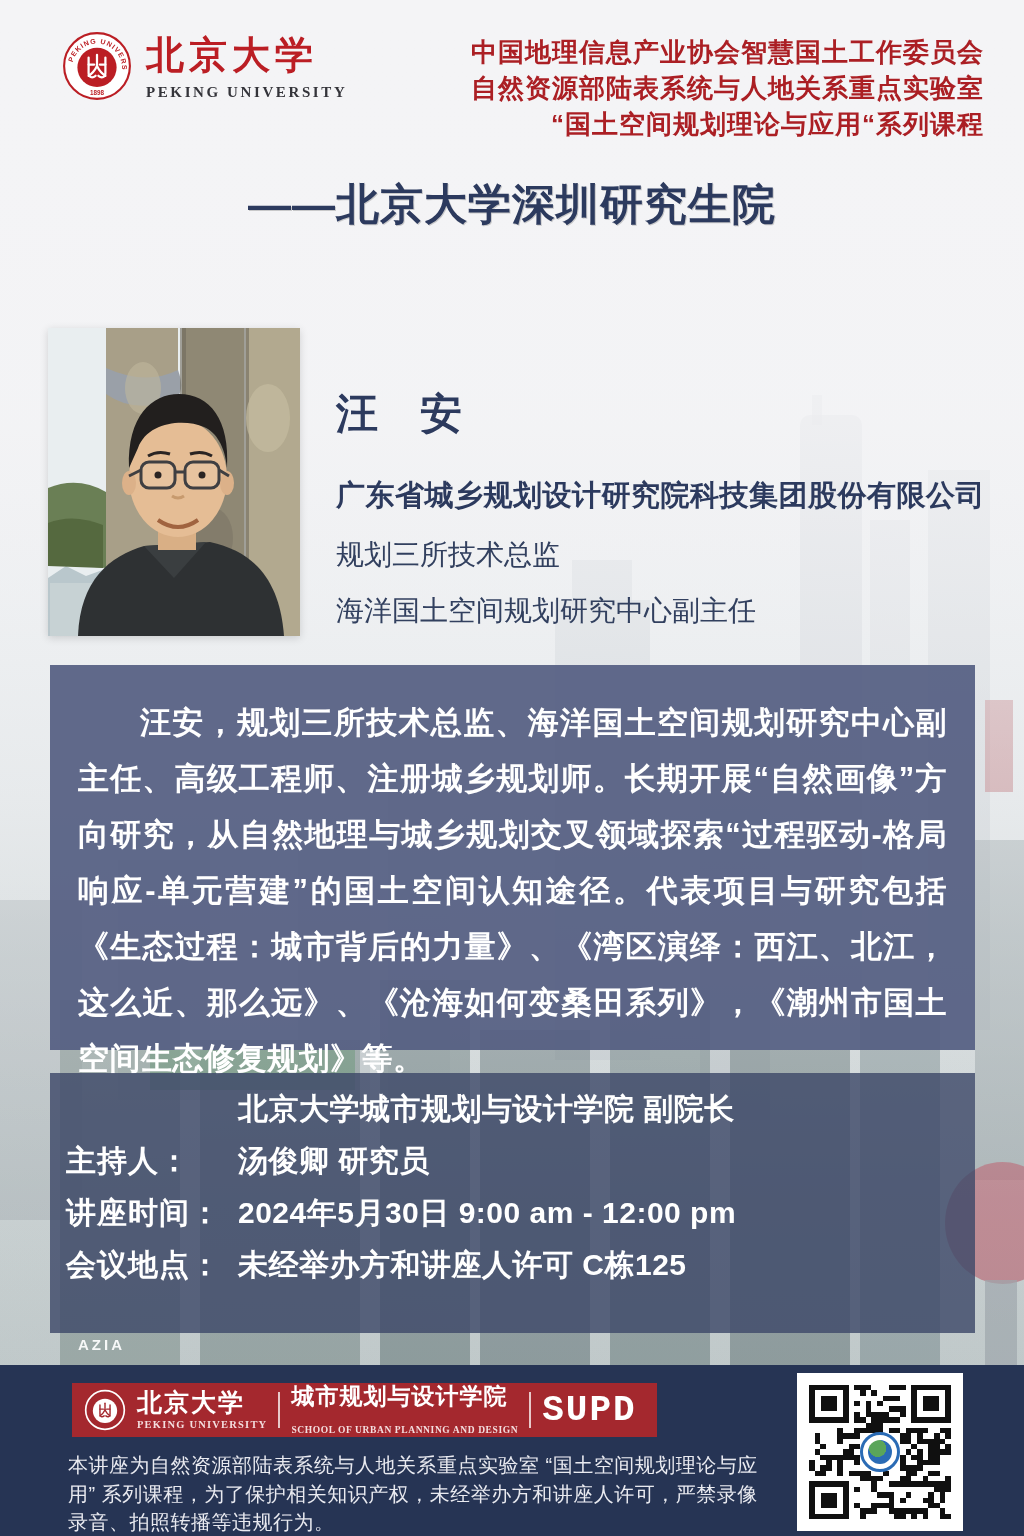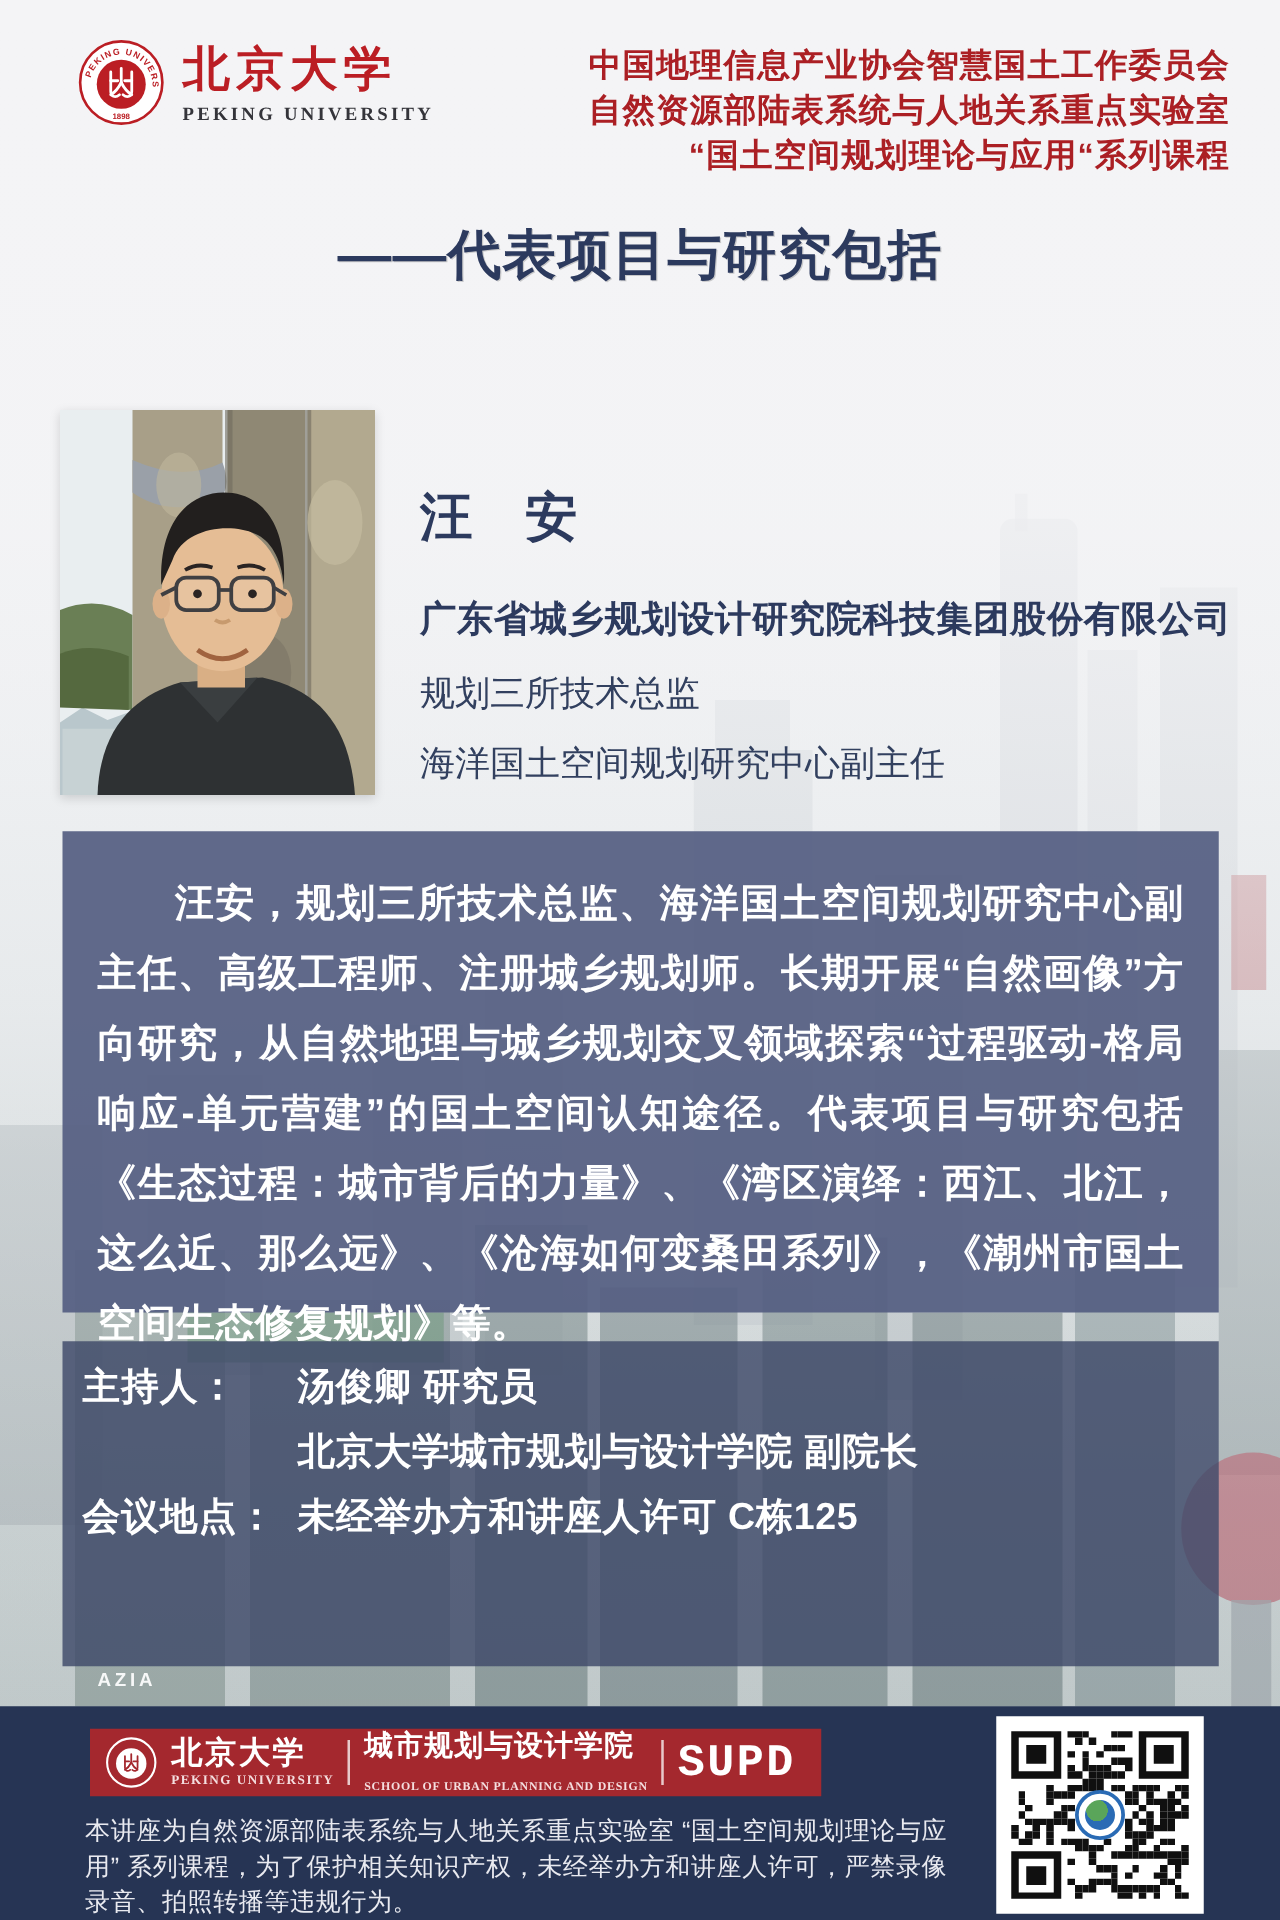--- a/index.html
+++ b/index.html
@@ -115,21 +115,21 @@
     </div>
   </div>
 
   <div class="org-lines">
     <div>中国地理信息产业协会智慧国土工作委员会</div>
     <div>自然资源部陆表系统与人地关系重点实验室</div>
     <div>“国土空间规划理论与应用“系列课程</div>
   </div>
 
   <div class="main-title">
-    <div>——代表项目与研究包括</div>
+    <div>——北京大学深圳研究生院</div>
   </div>
 
   <svg class="photo" viewBox="0 0 252 308">
     <rect x="0" y="0" width="252" height="308" fill="#e9eef0"></rect>
     <path d="M0 250 L18 238 L38 248 L60 240 L60 308 L0 308 Z" fill="#b9c7cc"></path>
     <rect x="2" y="255" width="54" height="53" fill="#c7d2d4"></rect>
     <path d="M0 160 q30 -12 58 4 L58 240 L0 235 Z" fill="#6a7f55"></path>
     <path d="M0 195 q25 -10 55 2 L55 240 L0 238 Z" fill="#55693f"></path>
     <rect x="58" y="0" width="72" height="308" fill="#a89f88"></rect>
     <rect x="134" y="0" width="62" height="308" fill="#8f8874"></rect>
@@ -162,26 +162,30 @@
   <div class="sp-company">广东省城乡规划设计研究院科技集团股份有限公司</div>
   <div class="sp-role1">规划三所技术总监</div>
   <div class="sp-role2">海洋国土空间规划研究中心副主任</div>
 
   <div class="bio-box">
     <p>汪安，规划三所技术总监、海洋国土空间规划研究中心副主任、高级工程师、注册城乡规划师。长期开展“自然画像”方向研究，从自然地理与城乡规划交叉领域探索“过程驱动-格局响应-单元营建”的国土空间认知途径。代表项目与研究包括《生态过程：城市背后的力量》、《湾区演绎：西江、北江，这么近、那么远》、《沧海如何变桑田系列》，《潮州市国土空间生态修复规划》等。</p>
   </div>
 
   <div class="info-box">
     <div class="info-row">
+      <span class="info-label"></span>
+      <span class="info-value">北京大学城市规划与设计学院 副院长</span>
+    </div>
+    <div class="info-row">
       <span class="info-label">主持人：</span>
       <span class="info-value">汤俊卿 研究员</span>
     </div>
     <div class="info-row">
-      <span class="info-label"></span>
-      <span class="info-value">北京大学城市规划与设计学院 副院长</span>
+      <span class="info-label">讲座时间：</span>
+      <span class="info-value">2024年5月30日 9:00 am - 12:00 pm</span>
     </div>
     <div class="info-row">
       <span class="info-label">会议地点：</span>
       <span class="info-value">未经举办方和讲座人许可 C栋125</span>
     </div>
   </div>
 
   <div class="footer">
     <div class="banner">
       <svg class="seal-sm" viewBox="0 0 100 100">

